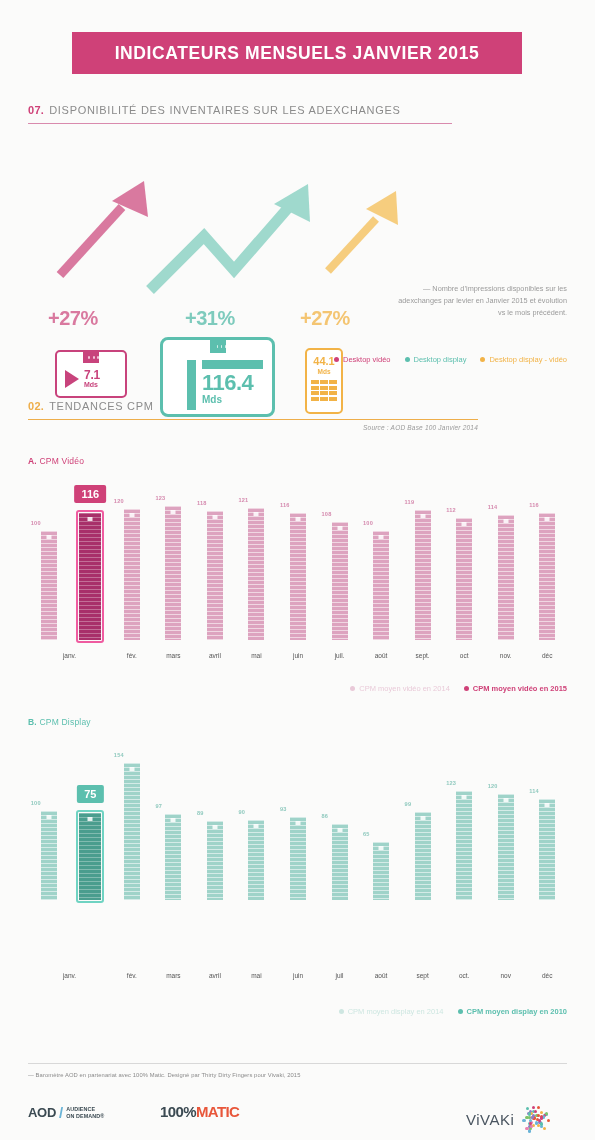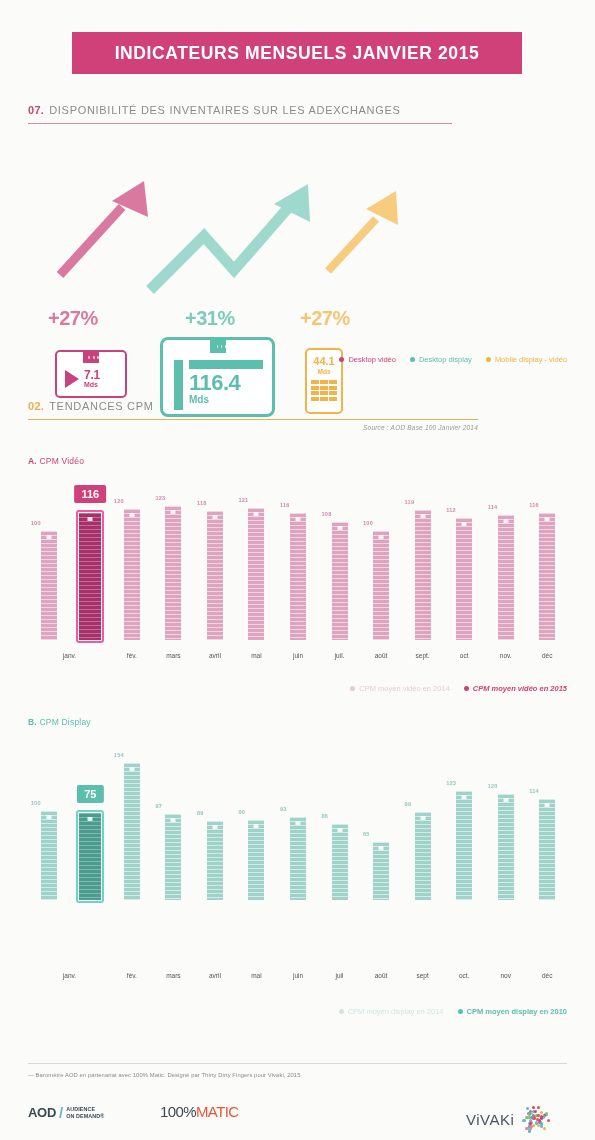--- a/index.html
+++ b/index.html
@@ -59,21 +59,21 @@
      border-top:9px solid transparent;border-bottom:9px solid transparent;}
   #ic-video .nums { line-height:1; }
   #ic-video .big { font-size:12px; font-weight:bold; color:#c8437c; letter-spacing:-.2px;}
   #ic-video .small { font-size:7px; font-weight:bold; color:#c8437c;}
 
   
   #ic-display { left: 160px; top: 177px; width: 115px; height: 80px;
      border: 3px solid #5cbfae; border-radius: 8px; background:#fff; overflow:hidden;}
   #ic-display .bar { height: 13px; background:#5cbfae; display:flex;align-items:center;padding-left:7px;gap:3.5px;}
   #ic-display .dot { width:3.5px;height:3.5px;border-radius:50%;background:#d6efe9;}
-  #ic-display .row { display:flex; padding:7px 0 0 11px; gap:6px; }
+  #ic-display .row { display:flex; padding:7px 0 0 24px; gap:6px; }
   #ic-display .lcol { width:9px; height:50px; background:#5cbfae; }
   #ic-display .rcol { flex:1; padding-right:9px;}
   #ic-display .hbar { height:9px; background:#5cbfae; width:100%; }
   #ic-display .big { font-size:22px; font-weight:bold; color:#5cbfae; line-height:1.05; letter-spacing:-.5px; margin-top:2px;}
   #ic-display .small { font-size:10px; font-weight:bold; color:#5cbfae; }
 
   
   #ic-mobile { left: 305px; top: 188px; width: 38px; height: 66px;
      border: 2.5px solid #f2b347; border-radius: 5px; background:#fff; }
   #ic-mobile .big { font-size:11px; font-weight:bold; color:#f2b347; text-align:center; margin-top:6px; line-height:1;}
@@ -158,21 +158,21 @@
   #xaxis-display { top: 972px; }
 
   
   .foot-rule { position:absolute; left:28px; top:1063px; width:539px; height:1px; background:#d8d8d8; }
   .foot-text { position:absolute; left:28px; top:1072px; font-size:5.8px; color:#8a8a8a; letter-spacing:.1px;}
 
   .logo-aod { position:absolute; left:28px; top:1104px; display:flex; align-items:center; gap:3px; }
   .logo-aod .a { font-size:13px; font-weight:bold; color:#3b4a52; letter-spacing:-.3px;}
   .logo-aod .slash { font-size:15px; font-weight:bold; color:#69b3d6; }
   .logo-aod .sub { font-size:5.4px; font-weight:bold; color:#3b4a52; line-height:1.12; letter-spacing:.1px;}
-  .logo-matic { position:absolute; left:160px; top:1103px; font-size:15px; font-weight:normal; letter-spacing:-.6px;}
+  .logo-matic { position:absolute; left:160px; top:1103px; font-size:15px; font-weight:bold; letter-spacing:-.6px;}
   .logo-matic .n { color:#3b4a52; }
   .logo-matic .m { color:#e8563a; }
 
   .logo-vivaki { position:absolute; left:466px; top:1104px; display:flex; align-items:center; gap:4px;}
   .logo-vivaki .w { font-size:15px; color:#4a5560; letter-spacing:.5px; }
   .burst { width:30px; height:30px; position:relative; }
   .burst i { position:absolute; width:3.2px; height:3.2px; border-radius:50%; display:block; }
 </style>
 </head>
 <body>
@@ -256,33 +256,34 @@
           <i class="key"></i>
           <i class="key"></i>
       </div>
     </div>
   </div>
 
   <div class="pct" id="pct1">+27%</div>
   <div class="pct" id="pct2">+31%</div>
   <div class="pct" id="pct3">+27%</div>
 
+  <div class="note">— Nombre d’impressions disponibles sur les adexchanges par levier en Janvier 2015 et évolution vs le mois précédent.</div>
 
   <div class="legend" id="legend-levers">
       <div class="item">
         <span class="bullet" style="background: rgb(207, 65, 120);"></span>
         <span style="color: rgb(207, 65, 120);">Desktop vidéo</span>
       </div>
       <div class="item">
         <span class="bullet" style="background: rgb(92, 191, 174);"></span>
         <span style="color: rgb(92, 191, 174);">Desktop display</span>
       </div>
       <div class="item">
         <span class="bullet" style="background: rgb(242, 179, 71);"></span>
-        <span style="color: rgb(242, 179, 71);">Mobile display - vidéo</span>
+        <span style="color: rgb(242, 179, 71);">Desktop display - vidéo</span>
       </div>
     </div>
 
   <div class="sec" id="sec02">
     <div class="hdr">
       <span class="num">02.</span>
       <span class="lbl">TENDANCES CPM</span>
     </div>
     <div class="rule"></div>
   </div>
@@ -388,21 +389,21 @@
       <div class="xlabel" style="left: 477.692px;">nov.</div>
       <div class="xlabel" style="left: 519.231px;">déc</div>
     </div>
   <div class="legend" id="legend-video">
       <div class="item" style="opacity: 0.75;">
         <span class="bullet" style="background: rgb(227, 185, 205);"></span>
         <span style="color: rgb(227, 185, 205);">CPM moyen vidéo en 2014</span>
       </div>
       <div class="item">
         <span class="bullet" style="background: rgb(207, 65, 120);"></span>
-        <span style="color: rgb(207, 65, 120); font-weight: bold; font-style: italic;">CPM moyen vidéo en 2015</span>
+        <span style="color: rgb(207, 65, 120); font-weight: bold;">CPM moyen vidéo en 2015</span>
       </div>
     </div>
 
   <div class="chart-title" id="ct-display">
     <span>B.</span><span class="reg"> CPM Display</span>
   </div>
   <div class="chart" id="chart-display">
     <div class="plot" id="plot-display">
         <div class="bargroup" style="left: 12.7692px;">
           <div class="bar display" style="height: 88.75px;">

